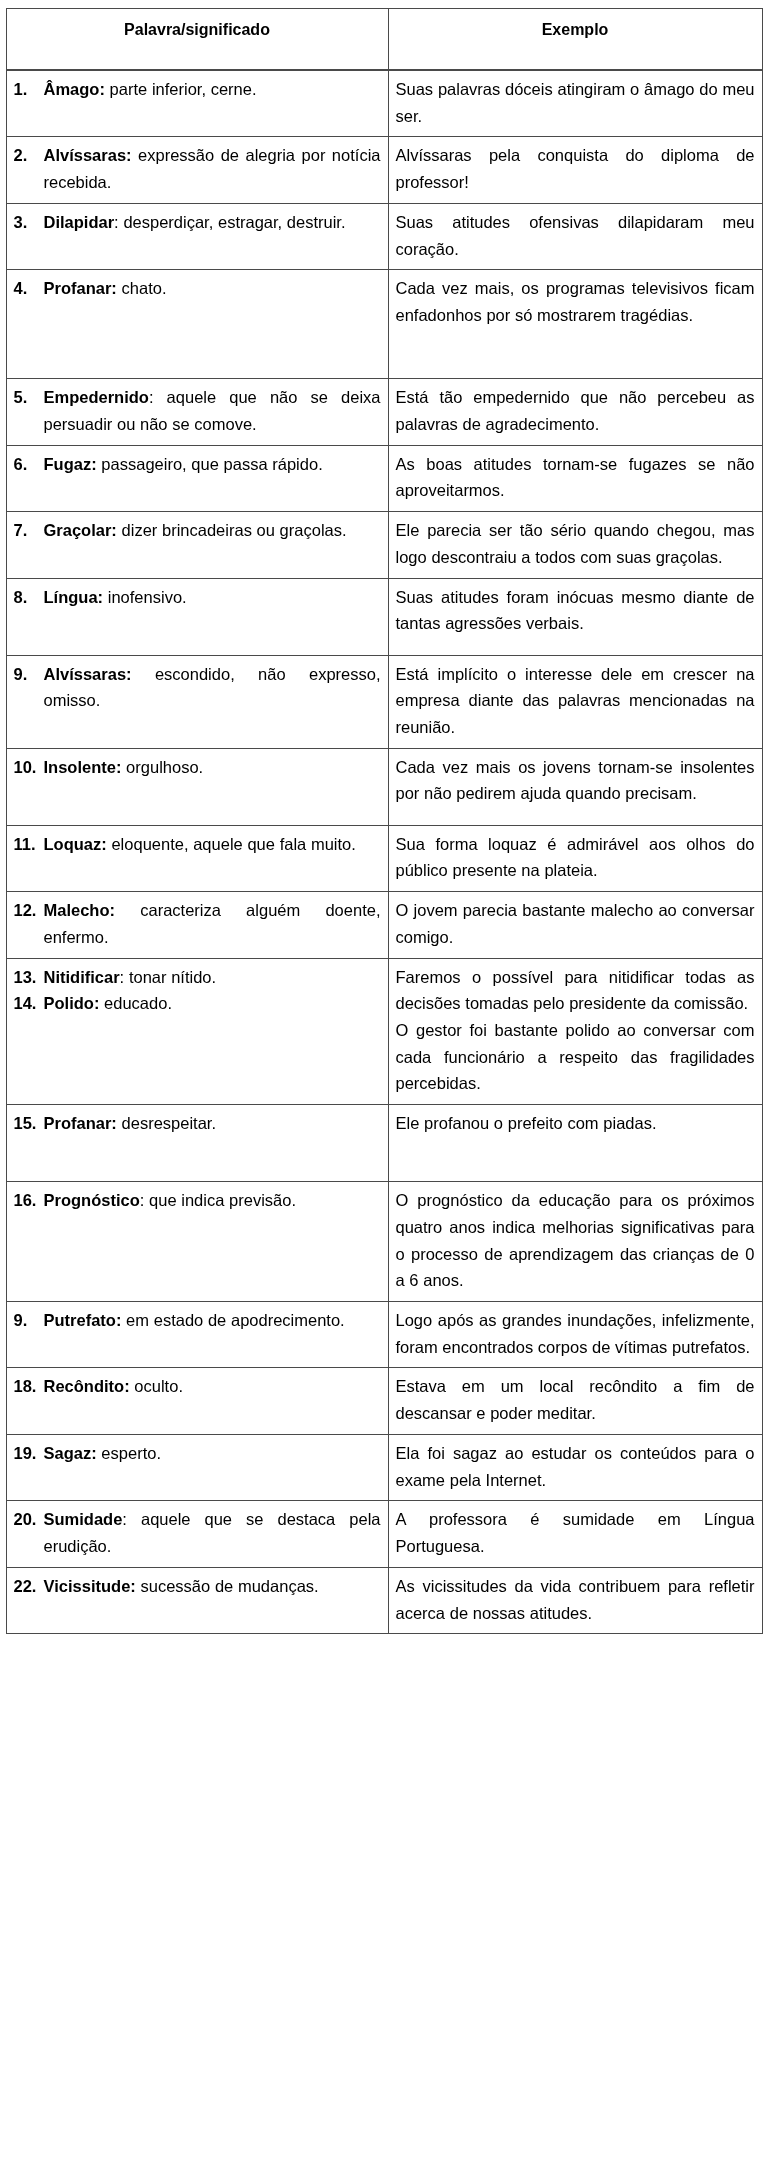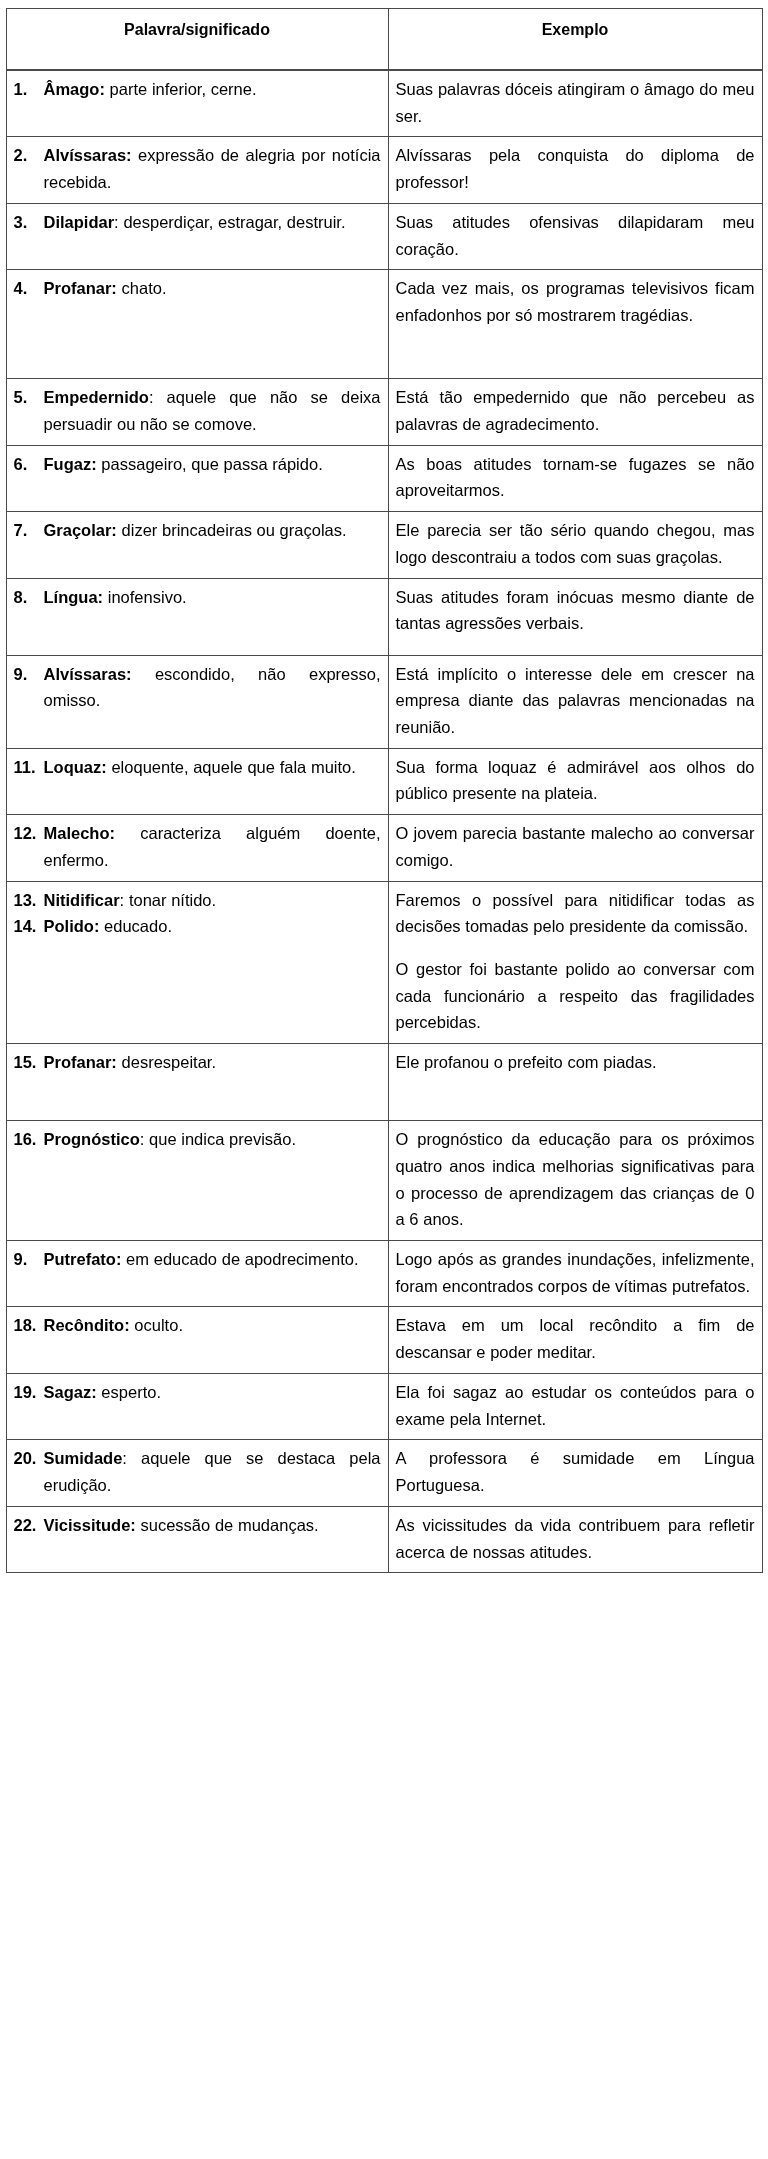--- a/index.html
+++ b/index.html
@@ -74,21 +74,21 @@
     font-weight: normal;
   }
   .example {
     text-align: justify;
     text-justify: inter-word;
   }
   
   .stack > .entry + .entry {
   }
   .stack-ex > .example + .example {
-    margin-top: 16px;
+    margin-top: 0;
   }
   .tall-a  { height: 96px; }
   .tall-b  { height: 64px; }
 </style>
 </head>
 <body>
 
 <div class="page">
   <table class="vocab-table">
     <colgroup>
@@ -195,20 +195,31 @@
             <div class="entry">
               <span class="entry-num">9.</span>
               <span class="entry-body"><span class="entry-term">Alvíssaras:</span><span class="entry-def"> escondido, não expresso, omisso.</span></span>
             </div>
           </td>
           <td>
             <div class="example">Está implícito o interesse dele em crescer na empresa diante das palavras mencionadas na reunião.</div>
           </td>
         </tr>
         <tr>
+          <td class="tall-b">
+            <div class="entry">
+              <span class="entry-num">10.</span>
+              <span class="entry-body"><span class="entry-term">Insolente:</span><span class="entry-def"> orgulhoso.</span></span>
+            </div>
+          </td>
+          <td>
+            <div class="example">Cada vez mais os jovens tornam-se insolentes por não pedirem ajuda quando precisam.</div>
+          </td>
+        </tr>
+        <tr>
           <td>
             <div class="entry">
               <span class="entry-num">11.</span>
               <span class="entry-body"><span class="entry-term">Loquaz:</span><span class="entry-def"> eloquente, aquele que fala muito.</span></span>
             </div>
           </td>
           <td>
             <div class="example">Sua forma loquaz é admirável aos olhos do público presente na plateia.</div>
           </td>
         </tr>
@@ -258,21 +269,21 @@
             </div>
           </td>
           <td>
             <div class="example">O prognóstico da educação para os próximos quatro anos indica melhorias significativas para o processo de aprendizagem das crianças de 0 a 6 anos.</div>
           </td>
         </tr>
         <tr>
           <td>
             <div class="entry">
               <span class="entry-num">9.</span>
-              <span class="entry-body"><span class="entry-term">Putrefato:</span><span class="entry-def"> em educado de apodrecimento.</span></span>
+              <span class="entry-body"><span class="entry-term">Putrefato:</span><span class="entry-def"> em estado de apodrecimento.</span></span>
             </div>
           </td>
           <td>
             <div class="example">Logo após as grandes inundações, infelizmente, foram encontrados corpos de vítimas putrefatos.</div>
           </td>
         </tr>
         <tr>
           <td>
             <div class="entry">
               <span class="entry-num">18.</span>

